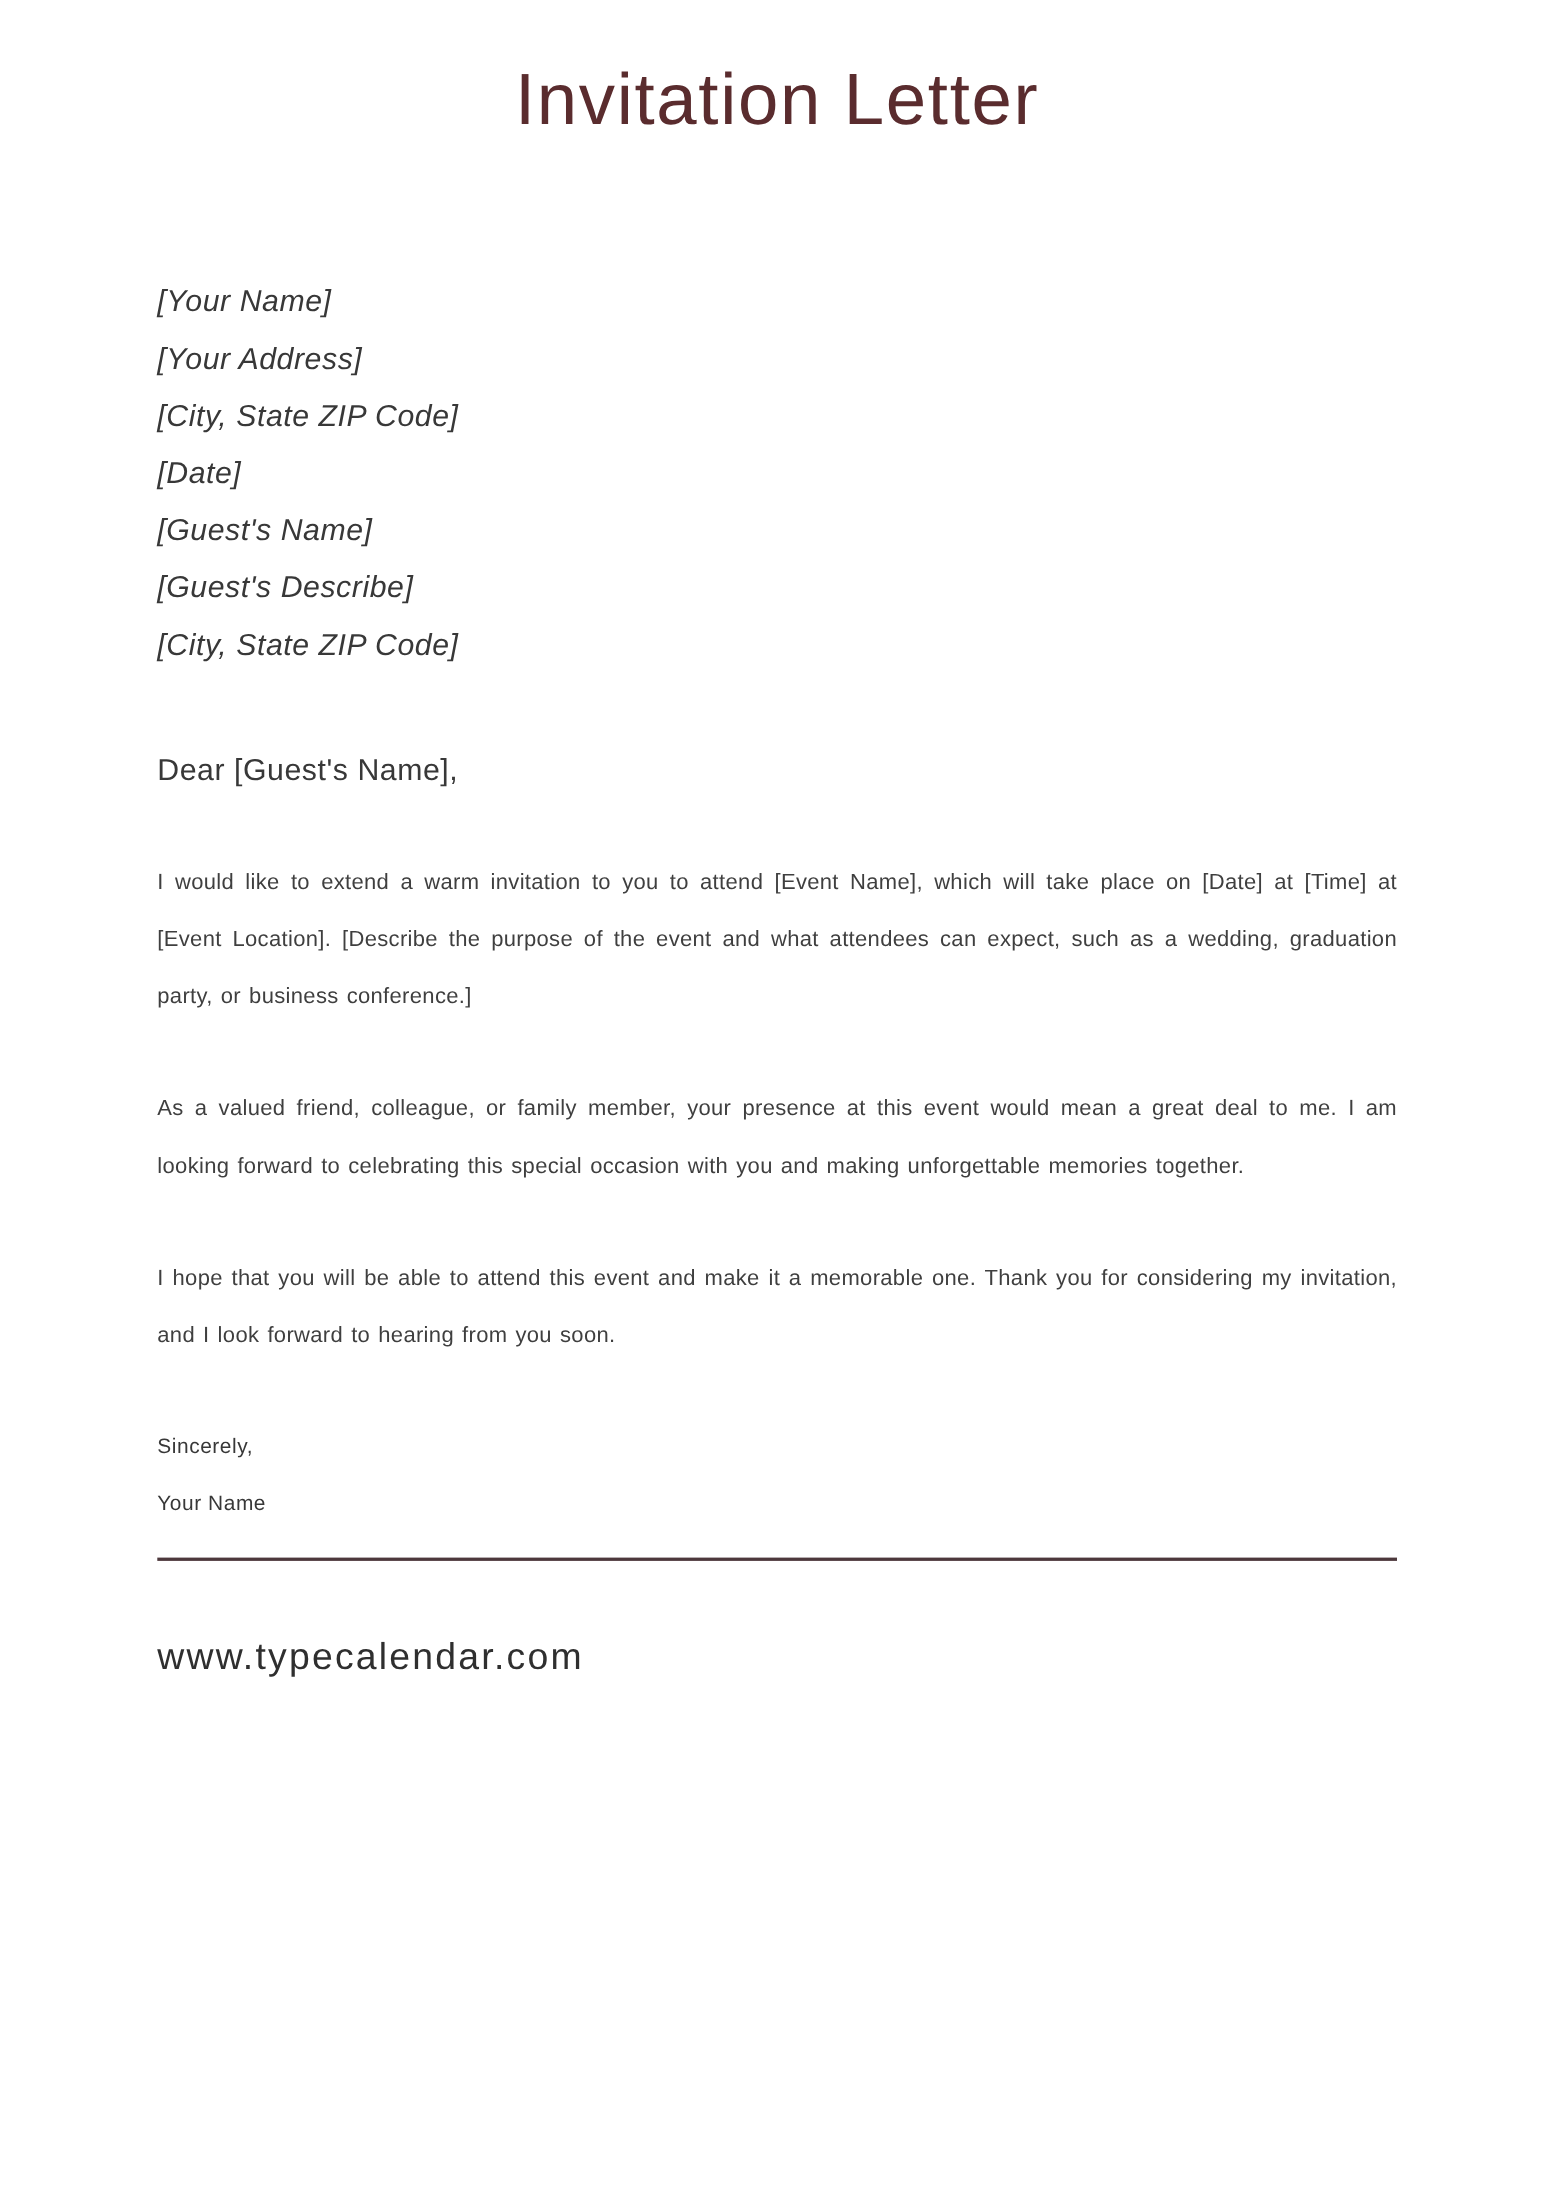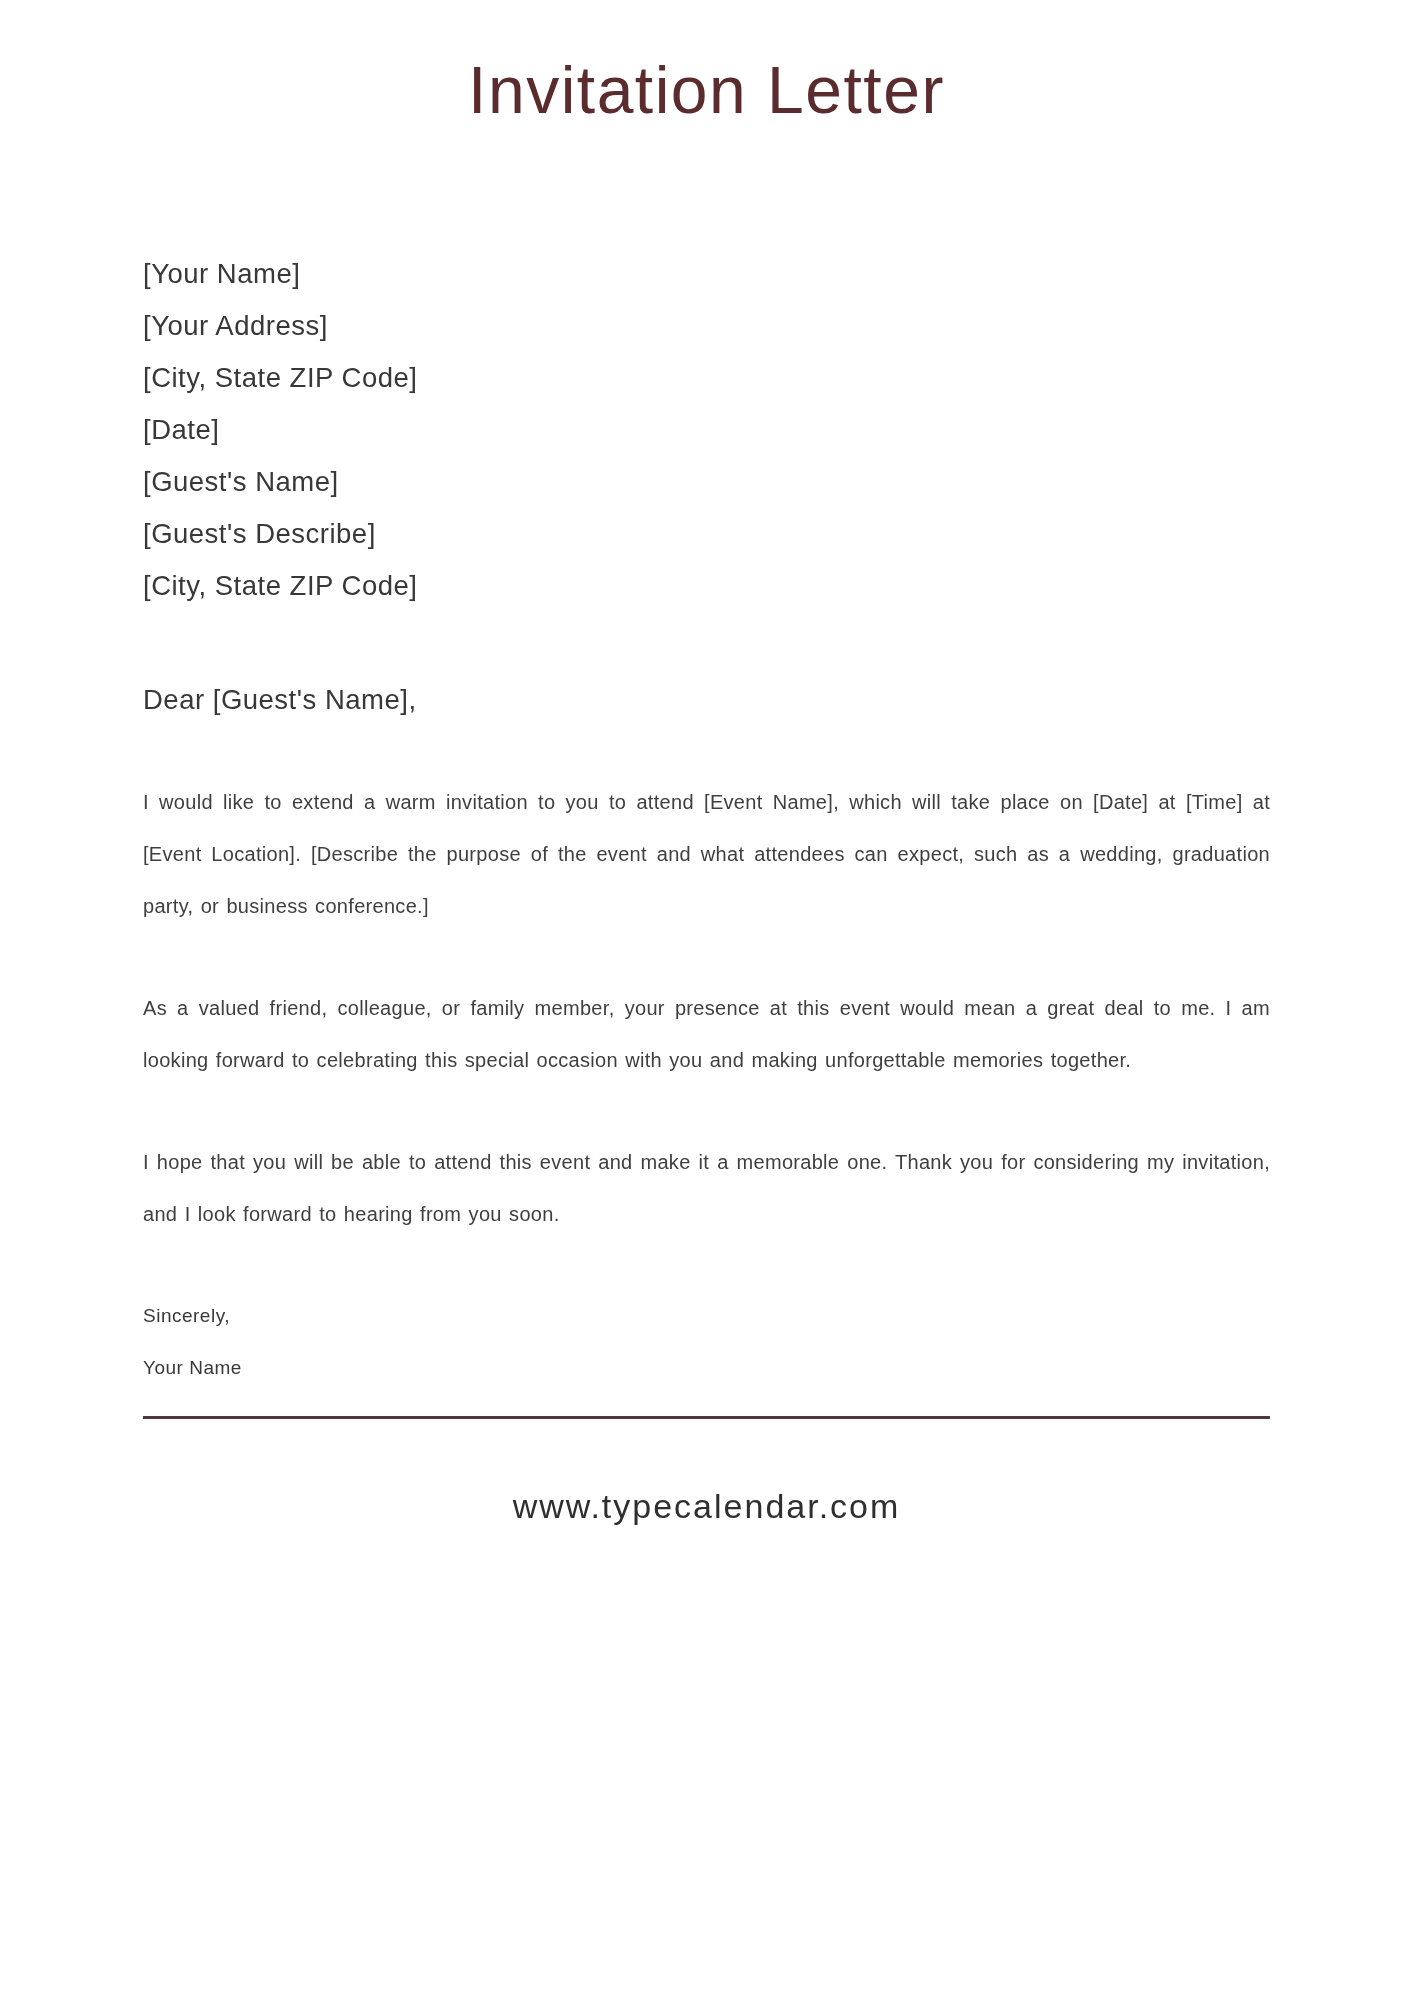--- a/index.html
+++ b/index.html
@@ -26,20 +26,21 @@
     font-weight: 400;
     letter-spacing: 1.5px;
     color: var(--title_color, #5a2c2e);
   }
   .address-block {
     margin-top: 118px;
     font-size: 27.5px;
     line-height: 52px;
     letter-spacing: 0.5px;
     color: #383838;
+    font-style: italic;
   }
   .salutation {
     margin-top: 62px;
     font-size: 27.5px;
     line-height: 52px;
     letter-spacing: 0.5px;
     color: #383838;
   }
   .body-paragraph {
     margin: 50px 0 0 0;
@@ -58,21 +59,21 @@
     color: #383838;
   }
   .divider {
     margin: 22px 0 0 0;
     border: none;
     height: 0;
     border-top: 3px solid var(--rule_color, #4d383c);
   }
   .footer-url {
     margin-top: 68px;
-    text-align: center;
+    text-align: left;
     font-size: 34px;
     letter-spacing: 2px;
     color: #2f2f2f;
   }
 </style>
 </head>
 <body>
 
 <div class="page">
 

